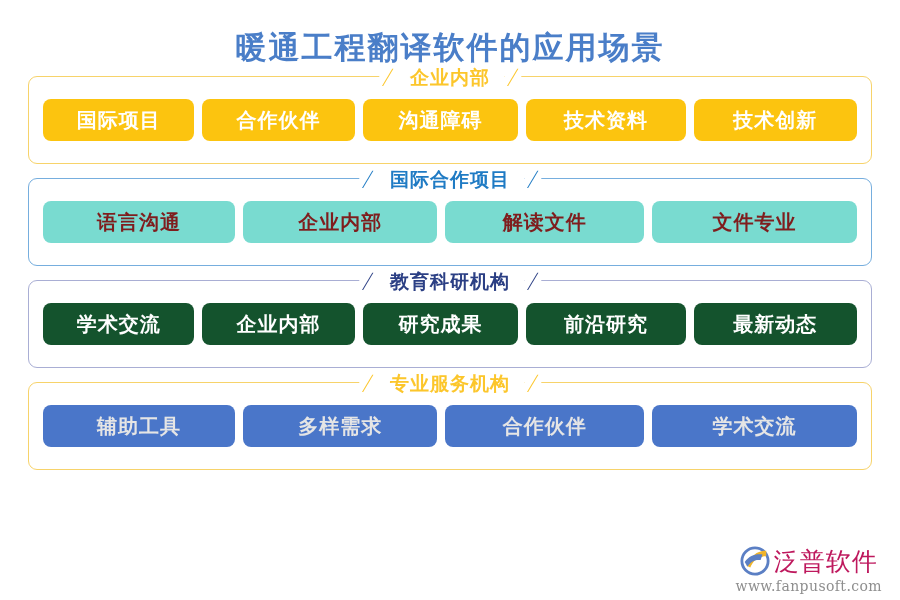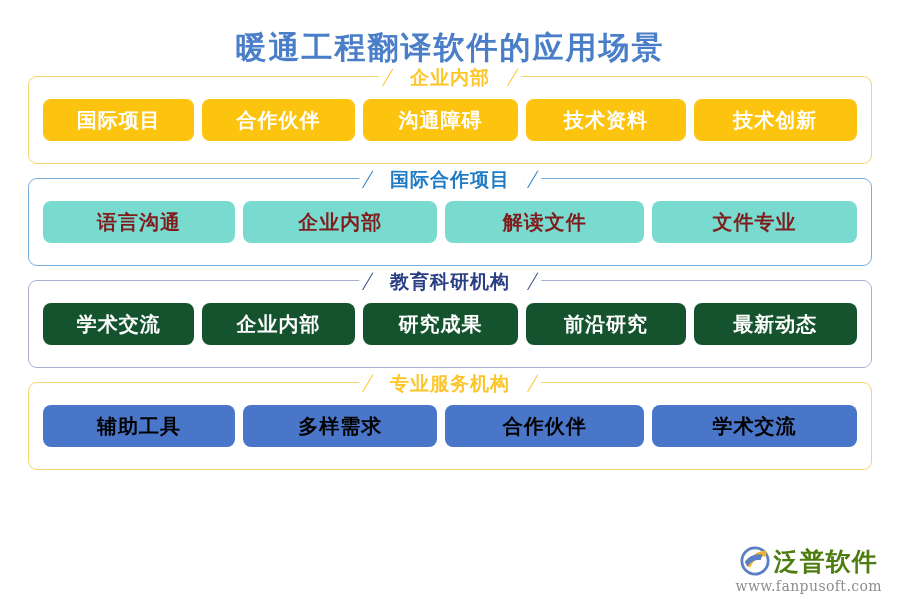--- a/index.html
+++ b/index.html
@@ -139,21 +139,21 @@
     background: #14532d;
     color: #ffffff;
   }
 
   
   .theme-blue { border-color: #f7d36a; }
   .theme-blue .section-title,
   .theme-blue .slash { color: #fcc62b; }
   .theme-blue .chip {
     background: #4a76c9;
-    color: #000000;
+    color: #e5e5e5;
   }
 
   
   .chips .chip:nth-child(1) { flex-grow: 1.00; }
   .chips .chip:nth-child(2) { flex-grow: 1.02; }
   .chips .chip:nth-child(3) { flex-grow: 1.06; }
   .chips .chip:nth-child(4) { flex-grow: 1.12; }
   .chips .chip:nth-child(5) { flex-grow: 1.18; }
 
   
@@ -174,22 +174,22 @@
   }
 
   .logo-mark {
     width: 30px;
     height: 30px;
     flex: none;
   }
 
   .logo-word {
     font-size: 25px;
-    font-weight: bold;
-    color: #4d7c0f;
+    font-weight: normal;
+    color: #be185d;
     letter-spacing: 1px;
     line-height: 1;
   }
 
   .logo-url {
     font-size: 14px;
     color: #8e8e8e;
     letter-spacing: 0.4px;
     margin-top: 2px;
     font-family: "DejaVu Serif", "Liberation Serif", serif;

